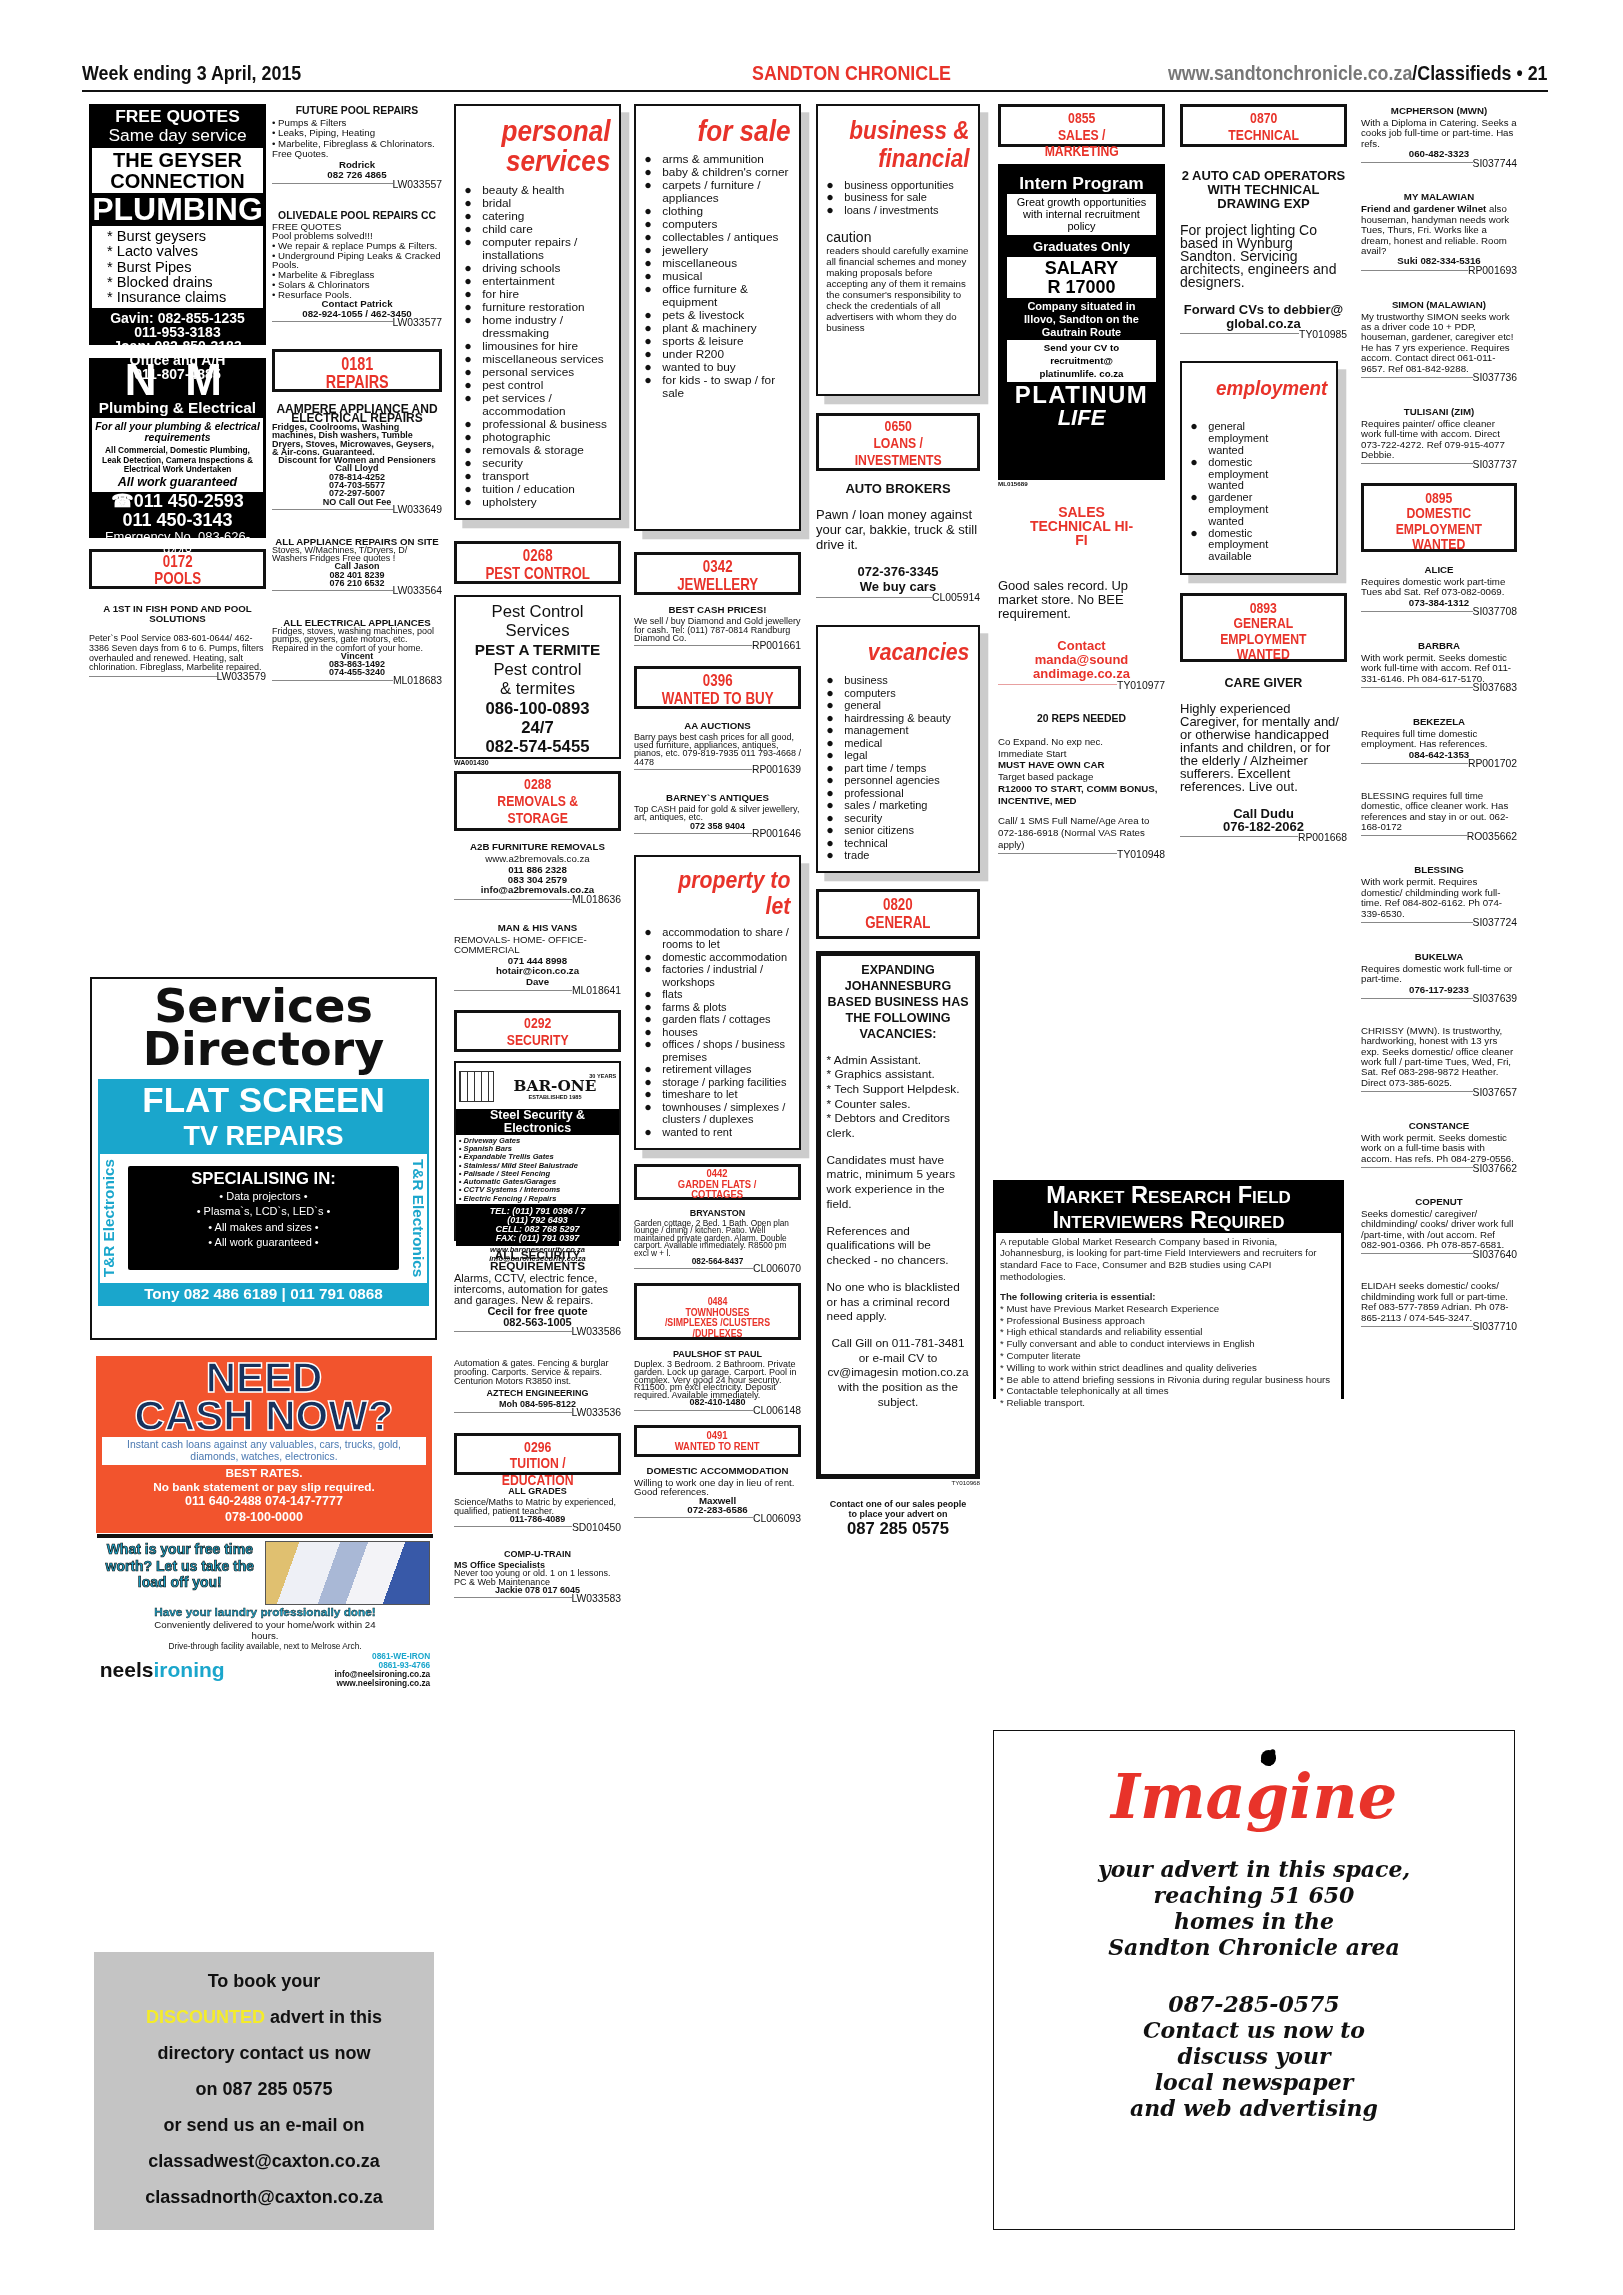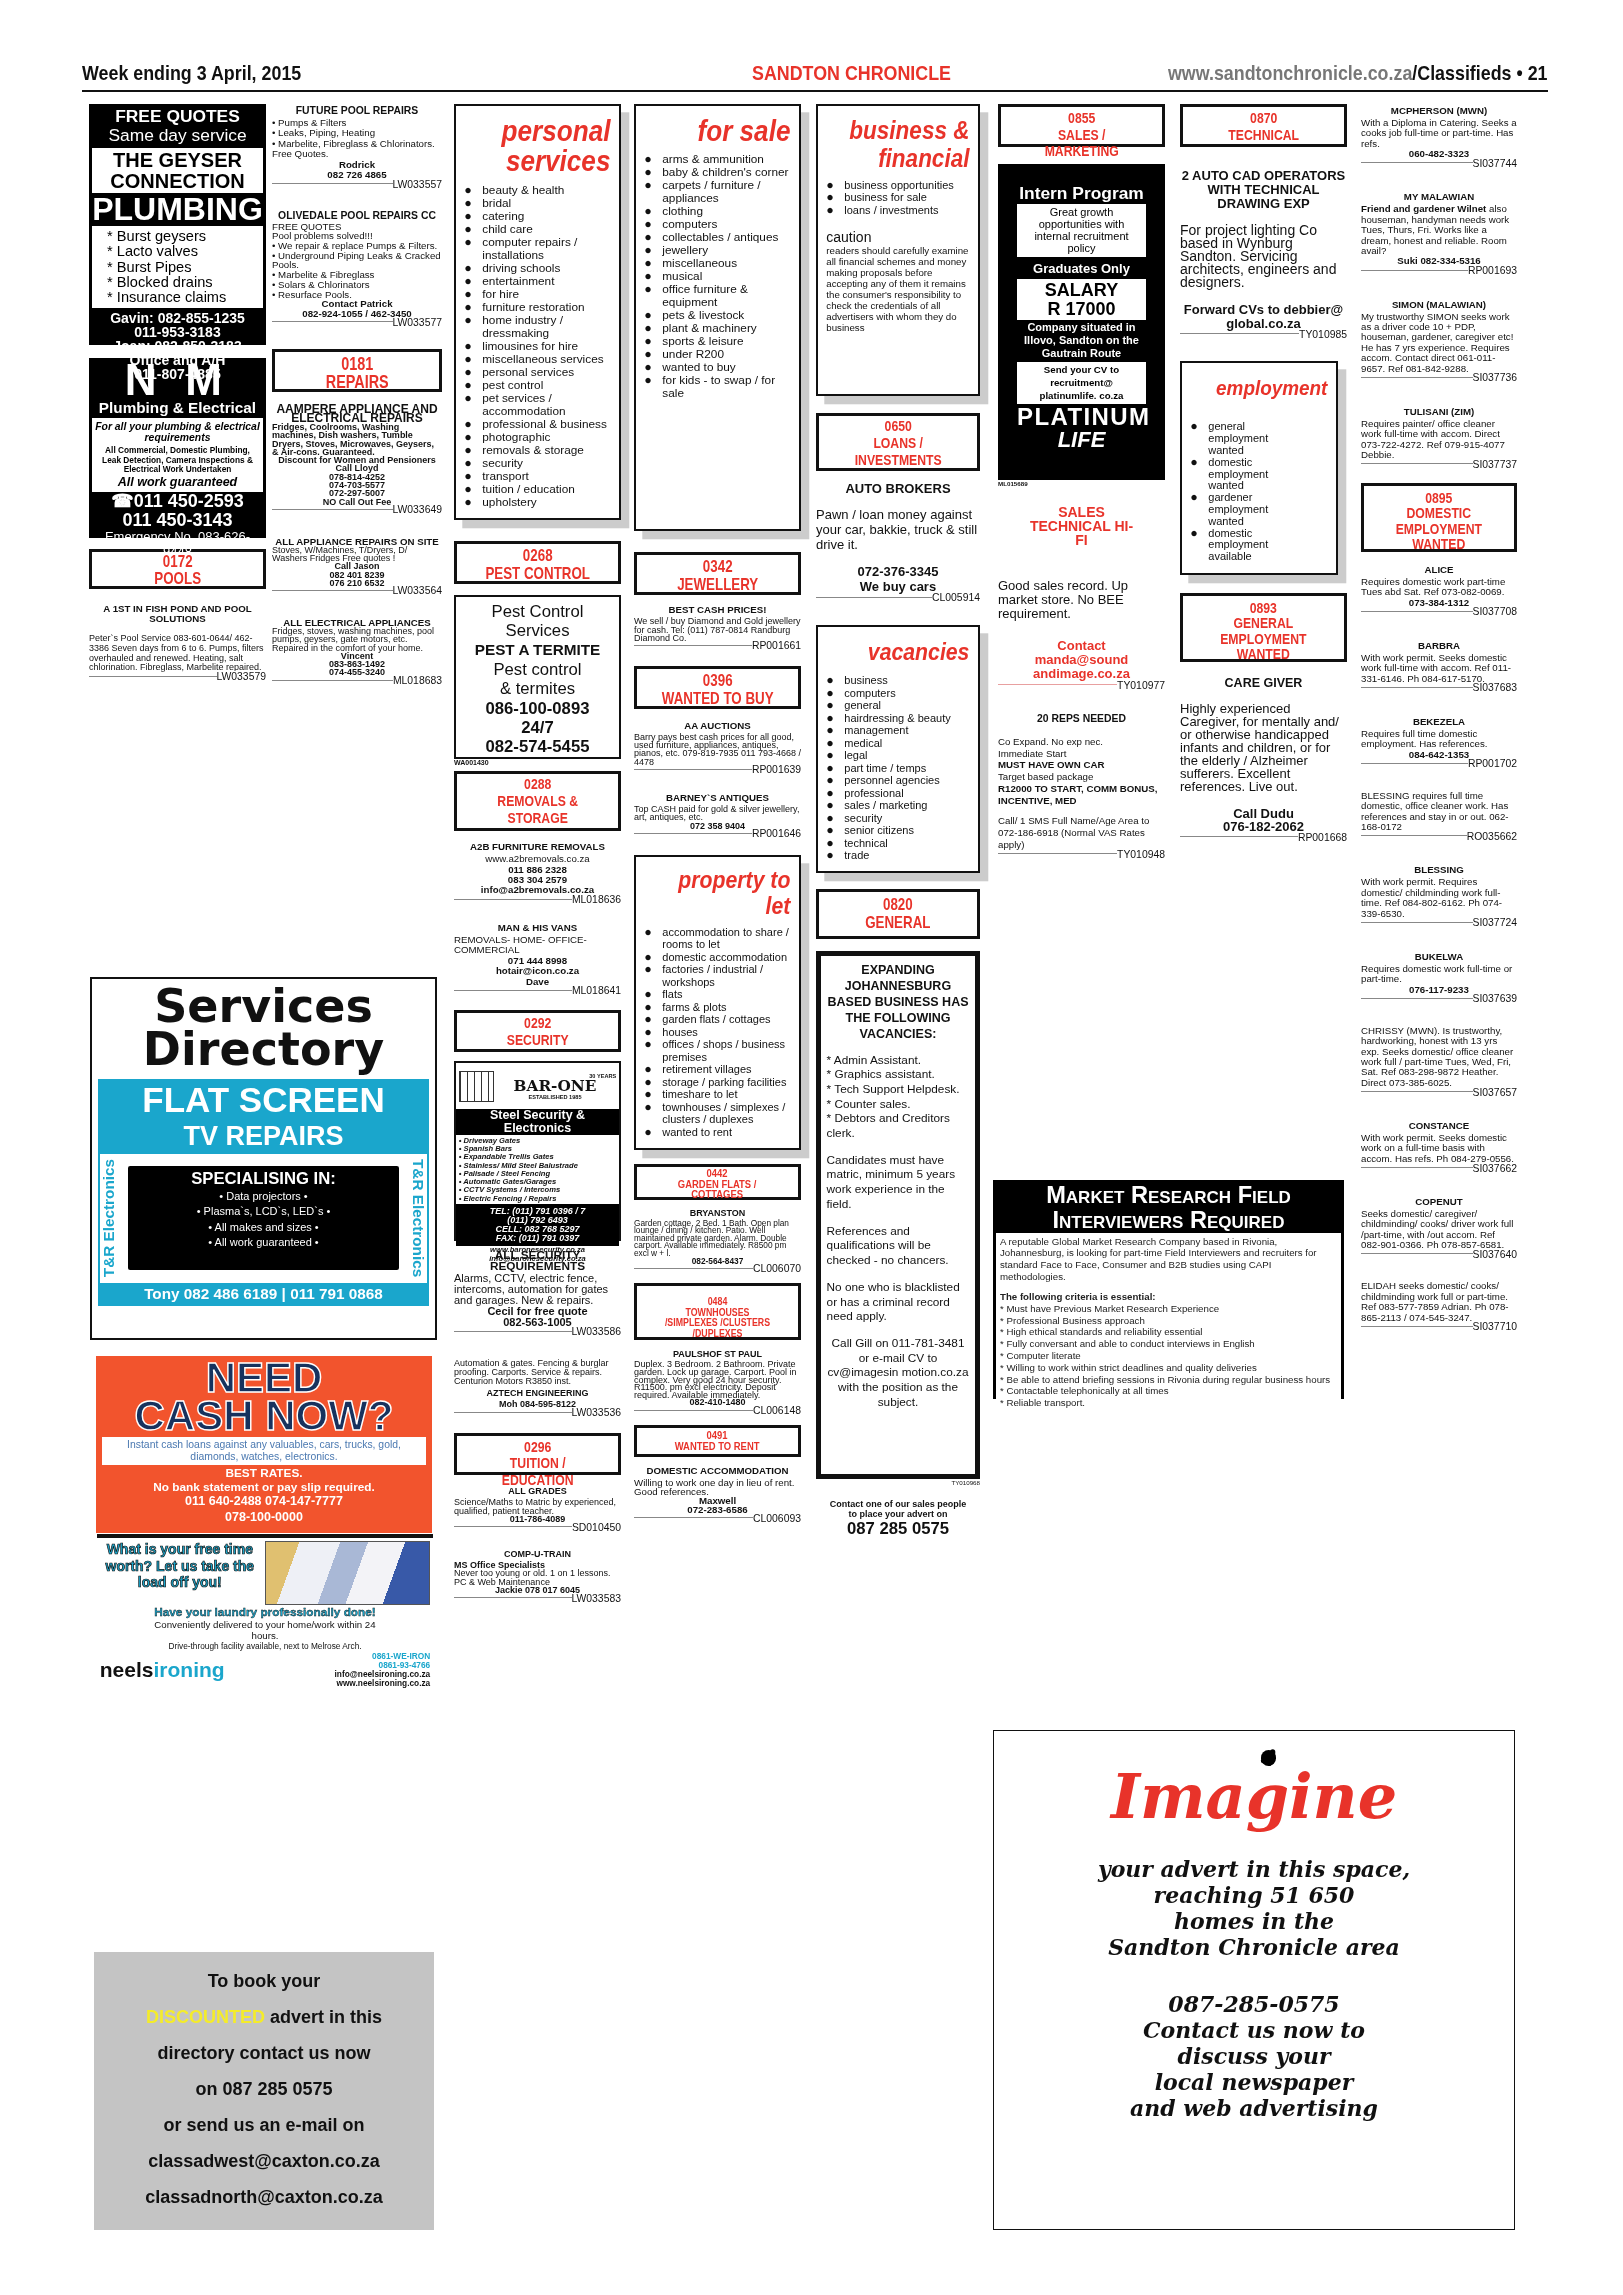--- a/index.html
+++ b/index.html
@@ -489,21 +489,21 @@
     <div style="font-size:9px;line-height:10.4px;padding:0 9.7px">Contact one of our sales people to place your advert on</div>
     <div style="font-size:16.7px">087 285 0575</div>
   </div>
 </div>
 
 <div class="col" style="left:998px;width:167px">
   <div class="cat" style="height:43px;padding:2.8px;font-size:15.3px;line-height:16.7px">
       <span>0855</span>
       <span>SALES / MARKETING</span>
     </div>
-  <div class="blackbox" style="margin-top:17.4px;padding:19px;height:316px">
+  <div class="blackbox" style="margin-top:17.4px;padding:9px;height:316px">
     <div style="font-weight:bold;font-size:17.4px;line-height:21px">Intern Program</div>
     <div class="wbox" style="font-size:11px;line-height:11.8px;padding:2.8px">Great growth opportunities with internal recruitment policy</div>
     <div style="font-weight:bold;font-size:13px;padding:3.5px 0">Graduates Only</div>
     <div class="wbox" style="font-weight:bold;font-size:18px;line-height:19px;padding:1.4px">
         <div>SALARY</div>
         <div>R 17000</div>
       </div>
     <div style="font-weight:bold;font-size:11px;line-height:13px;padding:1.4px 7px">Company situated in Illovo, Sandton on the Gautrain Route</div>
     <div class="wbox" style="font-weight:bold;font-size:9.7px;line-height:13px;padding:1.4px 14px">Send your CV to recruitment@ platinumlife. co.za</div>
     <div style="font-weight:bold;font-size:24px;line-height:25px;letter-spacing:1.4px">PLATINUM</div>

